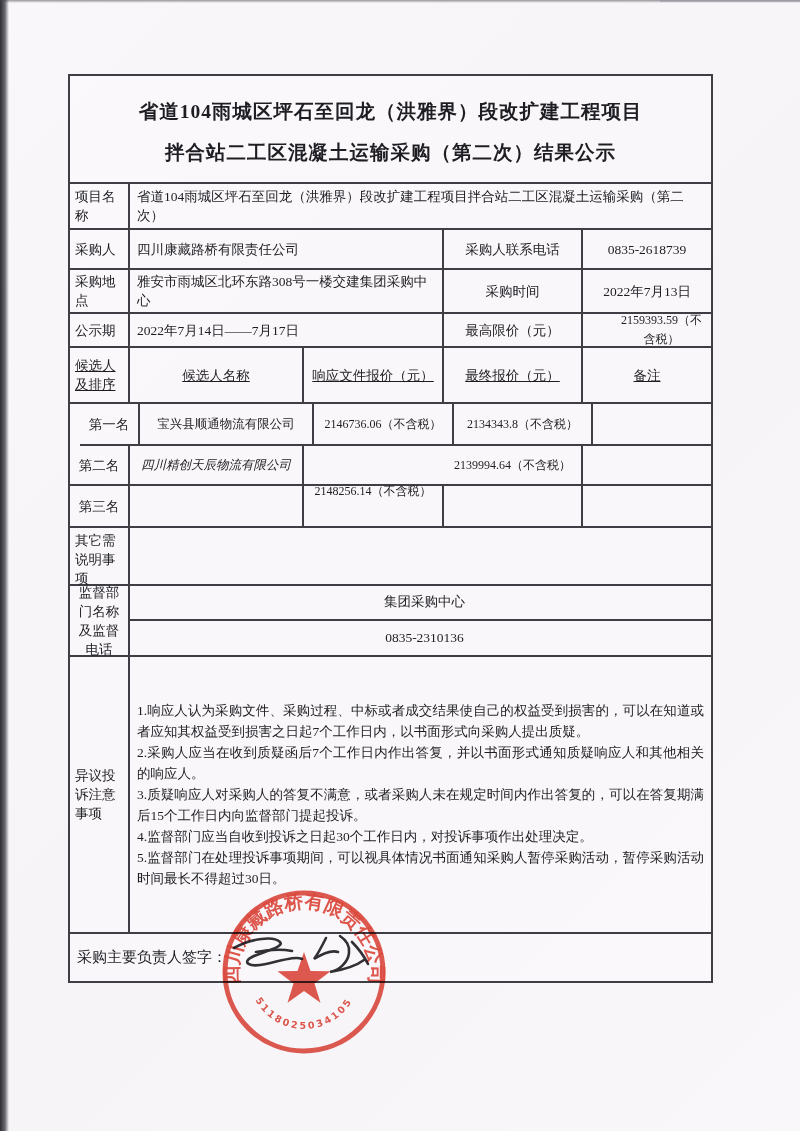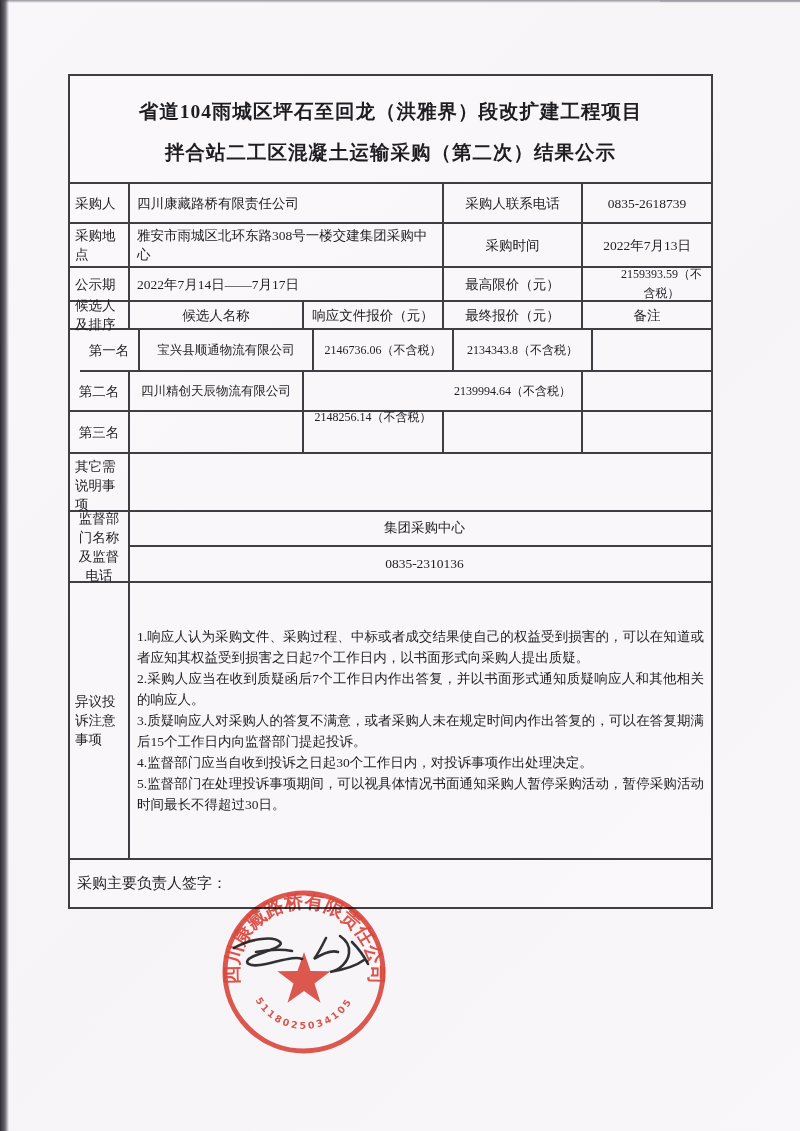--- a/index.html
+++ b/index.html
@@ -52,21 +52,21 @@
 
   .title-row{ height:108px; border-bottom:2px solid #3f3e45;
     display:flex; flex-direction:column; justify-content:center; align-items:center;
     gap:14px; padding-top:6px; }
   .title-line{ font-size:19.5px; font-weight:bold; letter-spacing:1px; }
 
   .h-name{ min-height:46px; }
   .h-purchaser{ height:40px; }
   .h-location{ height:44px; }
   .h-publicity{ height:34px; }
-  .h-chead{ height:28px; }
+  .h-chead{ height:56px;text-decoration:underline; }
   .h-rank1{ height:42px;margin-left:10px; }
   .h-rank2{ height:40px; }
   .h-rank3{ height:42px; }
   .h-other{ height:58px; }
   .h-superv{ height:71px; }
   .h-objection{ height:277px; }
   .h-sign{ height:47px; }
 
   .superv-right{ flex:1 1 auto; display:flex; flex-direction:column; }
   .superv-right .sub{
@@ -101,20 +101,24 @@
   <div class="scan-edge-top"></div>
   <div class="paper-curl"></div>
 
   <div class="doc-table">
 
     <div class="title-row">
       <div class="title-line">省道104雨城区坪石至回龙（洪雅界）段改扩建工程项目</div>
       <div class="title-line">拌合站二工区混凝土运输采购（第二次）结果公示</div>
     </div>
 
+    <div class="row h-name">
+      <div class="cell label-col">项目名称</div>
+      <div class="cell grow">省道104雨城区坪石至回龙（洪雅界）段改扩建工程项目拌合站二工区混凝土运输采购（第二次）</div>
+    </div>
 
     <div class="row h-purchaser">
       <div class="cell label-col">采购人</div>
       <div class="cell" style="flex:0 0 314px;">四川康藏路桥有限责任公司</div>
       <div class="cell w139 center">采购人联系电话</div>
       <div class="cell grow center">0835-2618739</div>
     </div>
 
     <div class="row h-location">
       <div class="cell label-col">采购地点</div>
@@ -141,21 +145,21 @@
     <div class="row h-rank1">
       <div class="cell label-col center" style="justify-content:center;">第一名</div>
       <div class="cell w174 center" style="font-size:12.5px;">宝兴县顺通物流有限公司</div>
       <div class="cell w140 center" style="font-size:12px;">2146736.06（不含税）</div>
       <div class="cell w139 center" style="font-size:12px;">2134343.8（不含税）</div>
       <div class="cell grow center"></div>
     </div>
 
     <div class="row h-rank2">
       <div class="cell label-col center" style="justify-content:center;">第二名</div>
-      <div class="cell w174 center" style="font-size:12.5px;">四川精创天辰物流有限公司</div>
+      <div class="cell w174 center" style="font-size:12.5px;font-style:italic;">四川精创天辰物流有限公司</div>
       <div class="cell w140 center" style="font-size:12px;margin-top:42px;">2148256.14（不含税）</div>
       <div class="cell w139 center" style="font-size:12px;">2139994.64（不含税）</div>
       <div class="cell grow center"></div>
     </div>
 
     <div class="row h-rank3">
       <div class="cell label-col center" style="justify-content:center;">第三名</div>
       <div class="cell w174"></div>
       <div class="cell w140"></div>
       <div class="cell w139"></div>

